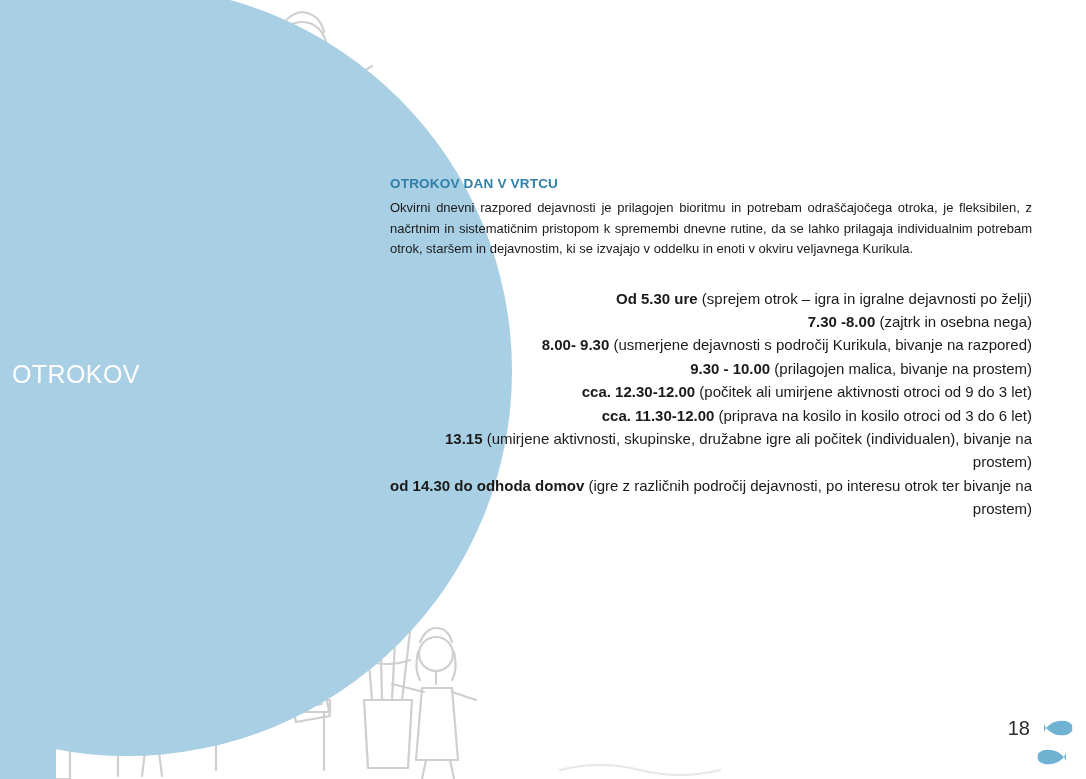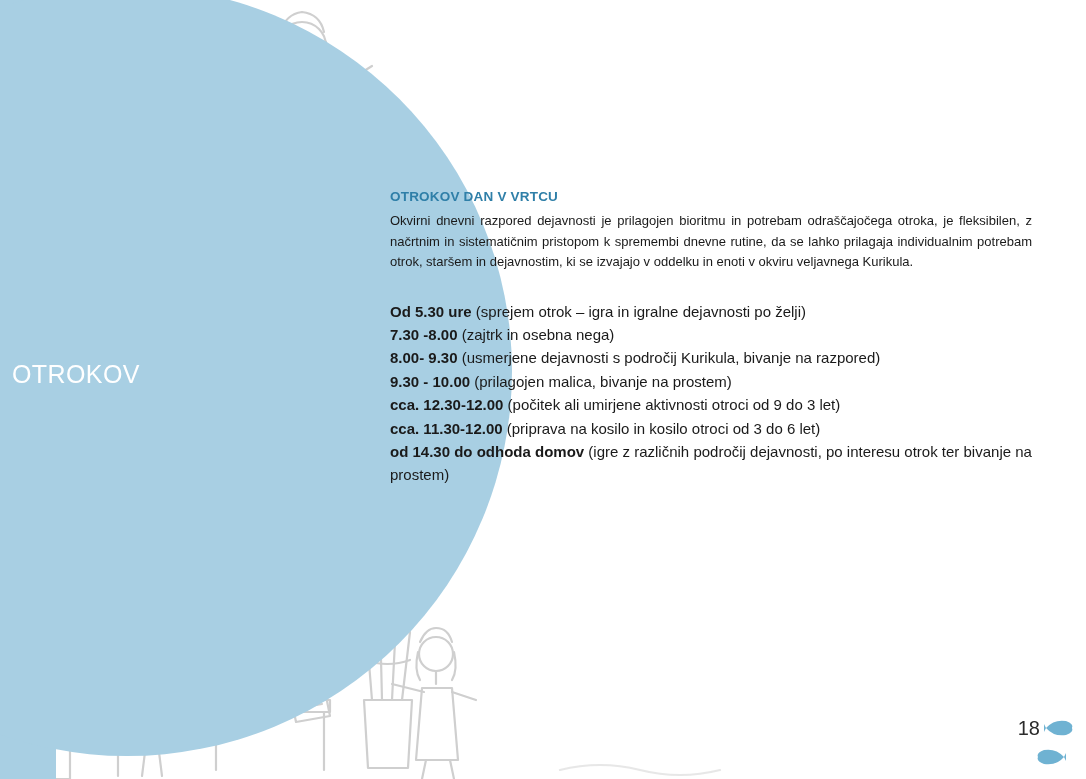--- a/index.html
+++ b/index.html
@@ -54,21 +54,21 @@
     font-size: 25px;
     line-height: 1.35;
     letter-spacing: 0.4px;
     font-weight: 400;
   }
 
   
   .content {
     position: absolute;
     left: 390px;
-    top: 189px;
+    top: 176px;
     width: 642px;
   }
   .section-heading {
     color: #2f7fa8;
     font-size: 13.5px;
     font-weight: 700;
     letter-spacing: 0.2px;
     margin: 0 0 7px 0;
   }
   .intro {
@@ -77,29 +77,30 @@
     text-align: justify;
     margin: 0;
   }
   .schedule {
     margin: 27px 0 0 0;
     font-size: 15px;
     line-height: 1.56;
   }
   .schedule .row {
     margin: 0;
+    text-align: right;
   }
   .schedule .t {
     font-weight: 700;
   }
 
   
   .page-number {
     position: absolute;
-    right: 46px;
+    right: 56px;
     bottom: 39px;
     font-size: 20px;
     color: #2b2b2b;
   }
   .fish {
     position: absolute;
     width: 30px;
     height: 18px;
   }
   .fish svg { display:block; }
@@ -234,20 +235,21 @@
   <p class="section-heading">OTROKOV DAN V VRTCU</p>
   <p class="intro">Okvirni dnevni razpored dejavnosti je prilagojen bioritmu in potrebam odraščajočega otroka, je fleksibilen, z načrtnim in sistematičnim pristopom k spremembi dnevne rutine, da se lahko prilagaja individualnim potrebam otrok, staršem in dejavnostim, ki se izvajajo v oddelku in enoti v okviru veljavnega Kurikula.</p>
 
   <div class="schedule">
     <p class="row"><span class="t">Od 5.30 ure</span><span> (sprejem otrok – igra in igralne dejavnosti po želji)</span></p>
     <p class="row"><span class="t">7.30 -8.00</span><span> (zajtrk in osebna nega)</span></p>
     <p class="row"><span class="t">8.00- 9.30</span><span> (usmerjene dejavnosti s področij Kurikula, bivanje na razpored)</span></p>
     <p class="row"><span class="t">9.30 - 10.00</span><span>  (prilagojen malica, bivanje na prostem)</span></p>
     <p class="row"><span class="t">cca. 12.30-12.00</span><span> (počitek ali umirjene aktivnosti otroci od 9 do 3 let)</span></p>
     <p class="row"><span class="t">cca. 11.30-12.00</span><span> (priprava na kosilo in kosilo otroci od 3 do 6 let)</span></p>
+    <p class="row"><span class="t">13.15</span><span> (umirjene aktivnosti, skupinske, družabne igre ali počitek (individualen), bivanje na prostem)</span></p>
     <p class="row"><span class="t">od 14.30 do odhoda domov</span><span> (igre z različnih področij dejavnosti, po interesu otrok ter bivanje na prostem)</span></p>
   </div>
 </div>
 
 <div class="page-number">18</div>
 
 <div class="fish fish-1">
   <svg viewBox="0 0 30 18" xmlns="http://www.w3.org/2000/svg">
     <path d="M2 9 Q10 0 22 2 Q30 5 28 9 Q30 13 22 16 Q10 18 2 9 Z" fill="#6fb2d2"></path>
     <path d="M2 9 L-1 3 L-1 15 Z" fill="#6fb2d2"></path>

